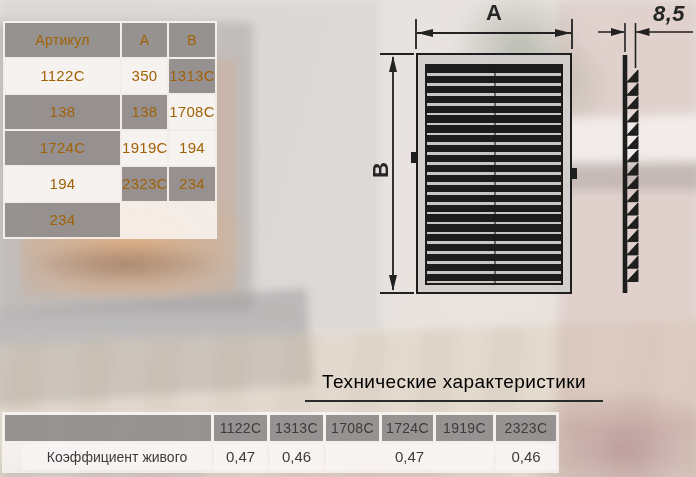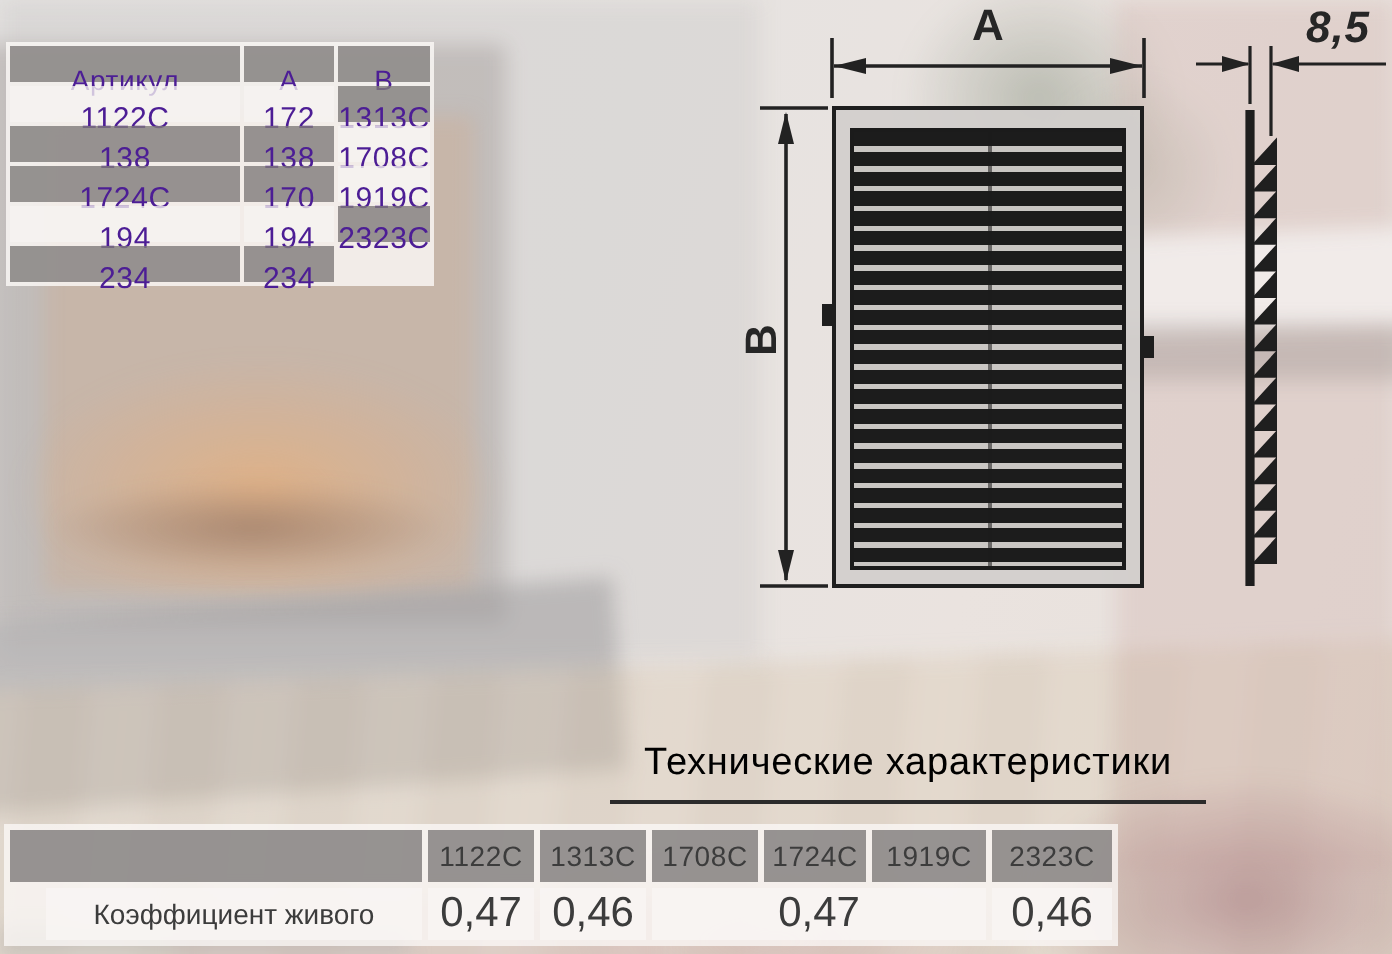--- a/index.html
+++ b/index.html
@@ -34,21 +34,21 @@
   .bg-pillow-mid{left:255px;top:428px;width:265px;height:85px;
     background:radial-gradient(ellipse,rgba(188,138,138,0.4),rgba(188,138,138,0) 75%);}
   .bg-floor-pink{left:88px;top:448px;width:245px;height:42px;background:rgba(205,170,164,0.3);}
   .bg-bottom-gray{left:0;top:464px;width:205px;height:14px;background:rgba(148,146,146,0.38);}
   .veil{position:absolute;inset:0;background:rgba(236,233,230,0.22);}
 
   
   .size-table{position:absolute;left:3px;top:21px;z-index:3;
     display:grid;grid-template-columns:115px 45px 46px;gap:2px;padding:2px;
     background:rgba(252,250,248,0.8);}
-  .cell{height:18px;line-height:34px;text-align:center;color:#4c1d95;font-size:15px;
+  .cell{height:34px;line-height:34px;text-align:center;color:#a16207;font-size:15px;
     letter-spacing:0.3px;}
   .cell.hdr{font-size:14px;}
   .cell.g{background:rgba(126,123,121,0.8);}
   .cell.l{background:rgba(246,243,241,0.78);}
 
   
   .drawing{position:absolute;left:360px;top:0;width:336px;height:310px;z-index:2;}
   .front-frame{position:absolute;left:56px;top:53px;width:152px;height:237px;
     border:2px solid #1e1e1e;background:rgba(209,206,204,0.92);}
   .front-panel{position:absolute;left:65px;top:64px;width:134px;height:217px;
@@ -65,21 +65,21 @@
   .label-b{left:2px;top:157px;width:38px;height:26px;transform:rotate(-90deg);}
   .label-depth{left:282px;top:1px;width:54px;letter-spacing:0.5px;font-style:italic;}
 
   
   .spec-title{position:absolute;left:305px;top:371px;width:298px;z-index:3;
     text-align:center;font-size:19px;color:#000000;letter-spacing:0.4px;
     padding-bottom:7px;border-bottom:2px solid #2b2b2b;}
   .spec-table{position:absolute;left:2px;top:412px;z-index:3;
     display:grid;grid-template-columns:206px 53px 53px 53px 51px 57px 60px;gap:3px;padding:3px;
     background:rgba(252,250,248,0.75);}
-  .scell{height:26px;line-height:26px;text-align:center;color:#3c3c3c;font-size:21px;}
+  .scell{height:26px;line-height:26px;text-align:center;color:#3c3c3c;font-size:15px;}
   .scell.hdr{font-size:14px;letter-spacing:0.3px;}
   .scell.g{background:rgba(126,123,121,0.8);}
   .scell.l{background:rgba(248,245,243,0.85);}
   .scell.span3{grid-column:span 3;}
   .scell.rowlabel{font-size:14px;margin-left:18px;}
 </style>
 </head>
 <body>
 
 <div class="stage">
@@ -104,30 +104,29 @@
     <div class="blob bg-bottom-gray"></div>
     <div class="veil"></div>
   </div>
 
   <div class="size-table">
     <div class="cell g hdr">Артикул</div>
     <div class="cell g hdr">A</div>
     <div class="cell g hdr">B</div>
 
     <div class="cell l">1122C</div>
-    <div class="cell l">172</div>
+    <div class="cell l">350</div>
 
     <div class="cell g">1313C</div>
     <div class="cell g">138</div>
     <div class="cell g">138</div>
 
     <div class="cell l">1708C</div>
 
     <div class="cell g">1724C</div>
-    <div class="cell g">170</div>
 
     <div class="cell l">1919C</div>
     <div class="cell l">194</div>
     <div class="cell l">194</div>
 
     <div class="cell g">2323C</div>
     <div class="cell g">234</div>
     <div class="cell g">234</div>
   </div>
 

